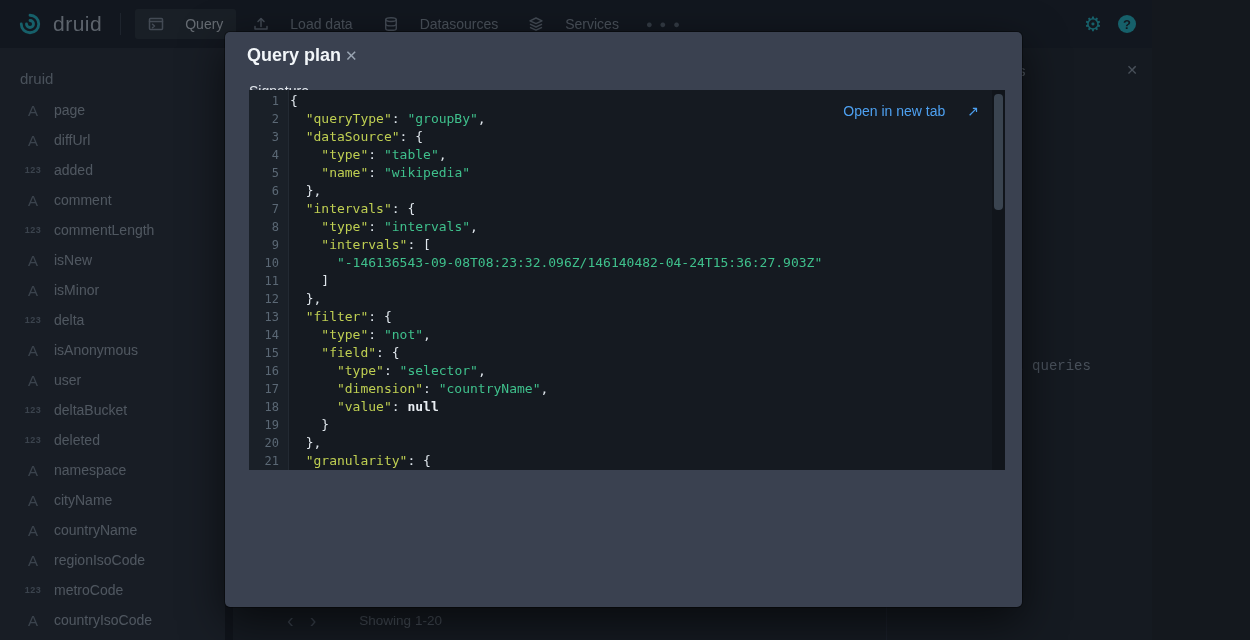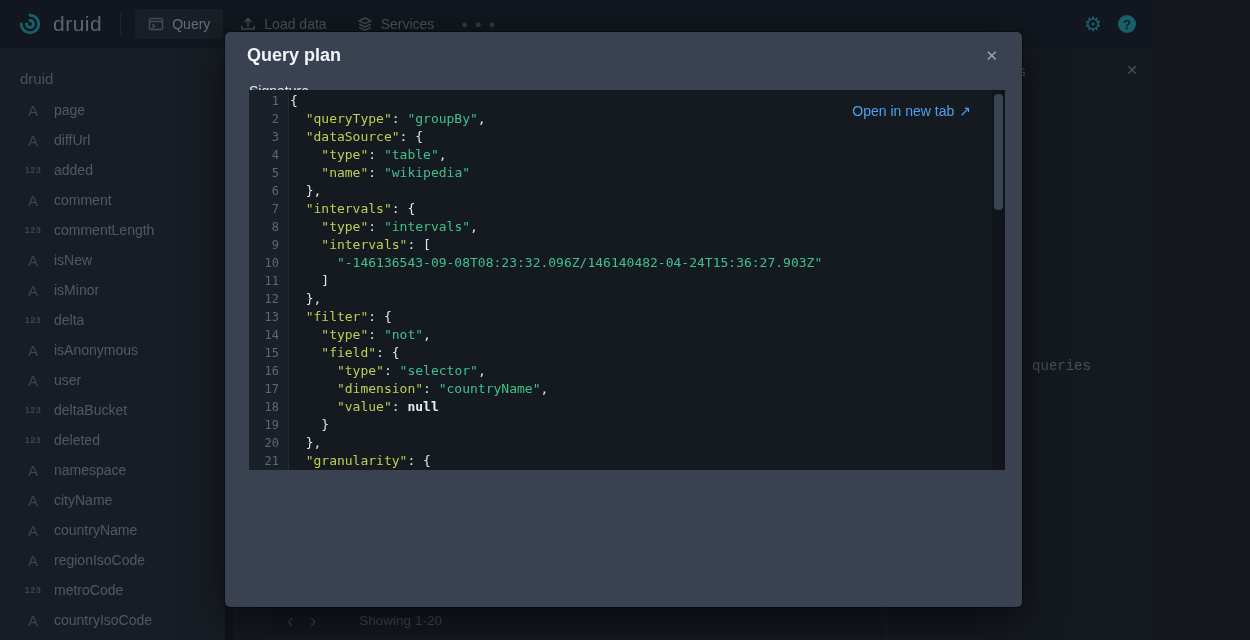--- a/index.html
+++ b/index.html
@@ -12,21 +12,21 @@
   .nav {
     position:absolute; top:0; left:0; right:0; height:48px;
     background:#1b212b; display:flex; align-items:center;
     padding:0 16px; z-index:1;
   }
   .brand { display:flex; align-items:center; gap:9px; cursor:pointer; }
   .brand-text { font-size:21px; color:#b4bec9; letter-spacing:.5px; font-weight:400; }
   .nav-divider { width:1px; height:22px; background:#323b47; margin:0 14px 0 18px; }
   .nav-items { display:flex; align-items:center; gap:4px; }
   .nav-item {
-    display:flex; align-items:flex-end; gap:8px; padding:7px 13px;
+    display:flex; align-items:flex-end; gap:21px; padding:7px 13px;
     border-radius:3px; color:#8d98a5; font-size:14px; cursor:pointer;
   }
   .nav-item svg { color:#7f8b99; }
   .nav-item.active { background:rgba(143,153,168,.12); color:#c9d1d9; }
   .nav-more { color:#5f6b78; font-size:11px; letter-spacing:2px; padding:7px 10px; cursor:pointer; }
   .nav-right { margin-left:auto; display:flex; align-items:center; gap:16px; }
   .gear { color:#23b8c6; font-size:20px; cursor:pointer; line-height:1; }
   .help {
     width:18px; height:18px; border-radius:50%; background:#23b8c6;
     color:#1b212b; font-size:13px; font-weight:bold; display:flex;
@@ -65,21 +65,21 @@
   }
   .tasks-close { color:#8b97a4; font-size:14px; cursor:pointer; }
   .tasks-empty { flex:1; display:flex; align-items:center; justify-content:center; color:#8b97a5; font-size:14px;font-family:Liberation Mono, monospace; }
   
   .backdrop { position:absolute; inset:0; background:rgba(12,16,22,.52); z-index:5; }
   .modal {
     position:absolute; left:225px; top:32px; width:797px; height:575px;
     background:#3a4150; border-radius:5px; z-index:10;
     box-shadow:0 0 0 1px rgba(0,0,0,.35), 0 14px 44px rgba(0,0,0,.6);
   }
-  .modal-header { padding:13px 20px 0 22px; display:flex; align-items:flex-start; justify-content:space-between; }
+  .modal-header { padding:13px 20px 0 22px; display:flex; align-items:flex-start; }
   .modal-title { font-size:18px; font-weight:600; color:#f2f6f9; }
   .modal-close { color:#9aa5b2; font-size:15px; cursor:pointer; padding:2px 4px; }
   .code-wrap {
     position:absolute; left:24px; right:17px; top:58px; height:380px;
     background:#151a21; overflow:hidden;
   }
   .gutter {
     position:absolute; left:0; top:0; bottom:0; width:40px;
     background:#1a2028; border-right:1px solid #232a33;
     font-family:"DejaVu Sans Mono",monospace; font-size:12px; line-height:18px;
@@ -88,21 +88,21 @@
   .code {
     position:absolute; left:41px; right:14px; top:2px; bottom:0;
     font-family:"DejaVu Sans Mono",monospace; font-size:13px; line-height:18px;
     color:#dfe6ec; overflow:hidden;
   }
   .cl { white-space:pre; }
   .cl .k { color:#bfcf52; }
   .cl .s { color:#3fc08c; }
   .cl .c { color:#e8edf2; font-weight:bold; }
   .open-link {
-    position:absolute; top:13px; right:34px; display:flex; align-items:center; gap:5px;
+    position:absolute; top:13px; right:26px; display:flex; align-items:center; gap:22px;
     color:#4da0f0; font-size:14px; cursor:pointer; text-decoration:none;
     font-family:"Liberation Sans",sans-serif;
   }
   .vscroll { position:absolute; right:0; top:0; bottom:0; width:13px; background:#11151b; }
   .vthumb { position:absolute; top:4px; right:2px; width:9px; height:116px; background:#3a4450; border-radius:4px; }
   .sig-label { display:block; margin:16px 20px 6px 24px; color:#e3e8ee; font-size:14px; }
   .sig-input {
     display:block; margin:0 17px 0 24px; width:756px; height:28px;
     background:#485267; border:none; border-radius:3px; outline:none;
     box-shadow:inset 0 0 0 1px rgba(0,0,0,.25);
@@ -140,20 +140,28 @@
         </svg>
         <span>Query</span>
       </div>
       <div class="nav-item">
         <svg width="16" height="16" viewBox="0 0 16 16" fill="none" stroke="currentColor" stroke-width="1.5" stroke-linecap="round" stroke-linejoin="round">
           <path d="M8 10.5V3"></path>
             <path d="M5 5.5L8 2.5l3 3"></path>
             <path d="M2 10.5V13h12v-2.5"></path>
         </svg>
         <span>Load data</span>
+      </div>
+      <div class="nav-item">
+        <svg width="16" height="16" viewBox="0 0 16 16" fill="none" stroke="currentColor" stroke-width="1.4" stroke-linecap="round">
+          <ellipse cx="8" cy="3.6" rx="5.3" ry="1.9"></ellipse>
+            <path d="M2.7 3.6v8.8c0 1 2.4 1.9 5.3 1.9s5.3-.9 5.3-1.9V3.6"></path>
+            <path d="M2.7 8c0 1 2.4 1.9 5.3 1.9S13.3 9 13.3 8"></path>
+        </svg>
+        <span>Datasources</span>
       </div>
       <div class="nav-item">
         <svg width="16" height="16" viewBox="0 0 16 16" fill="none" stroke="currentColor" stroke-width="1.4" stroke-linejoin="round">
           <path d="M8 2l6 2.8L8 7.6 2 4.8z"></path>
             <path d="M2 8.2l6 2.8 6-2.8"></path>
             <path d="M2 11.4l6 2.8 6-2.8"></path>
         </svg>
         <span>Services</span>
       </div>
       <div class="nav-more">● ● ●</div>

